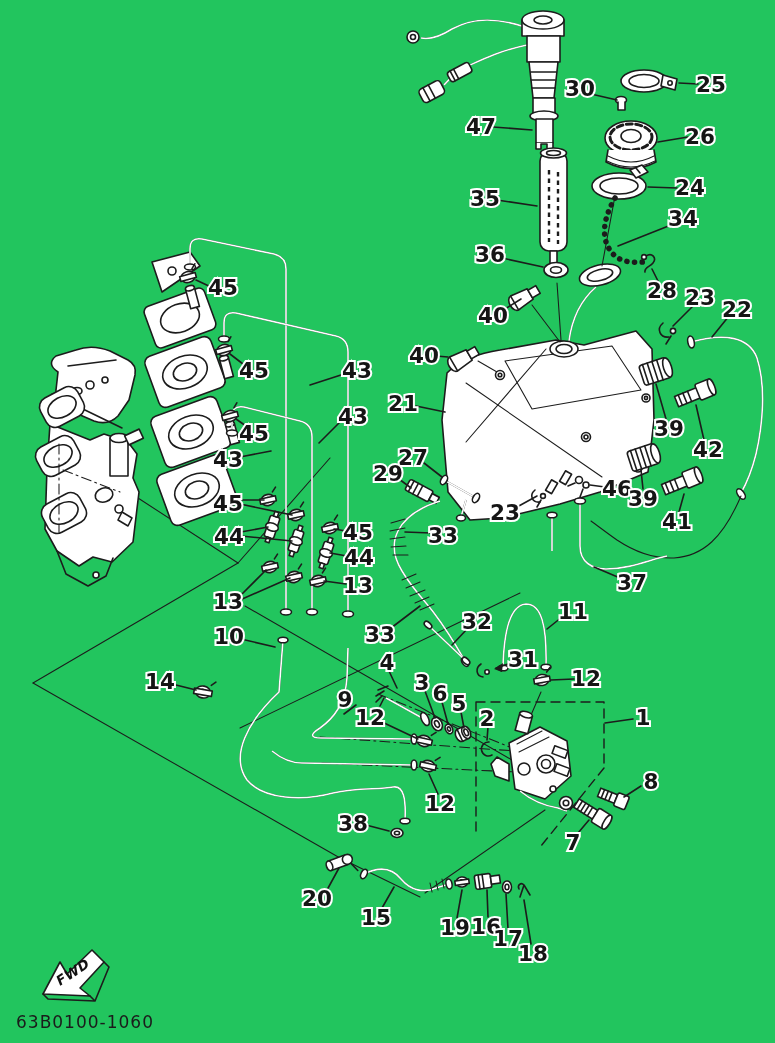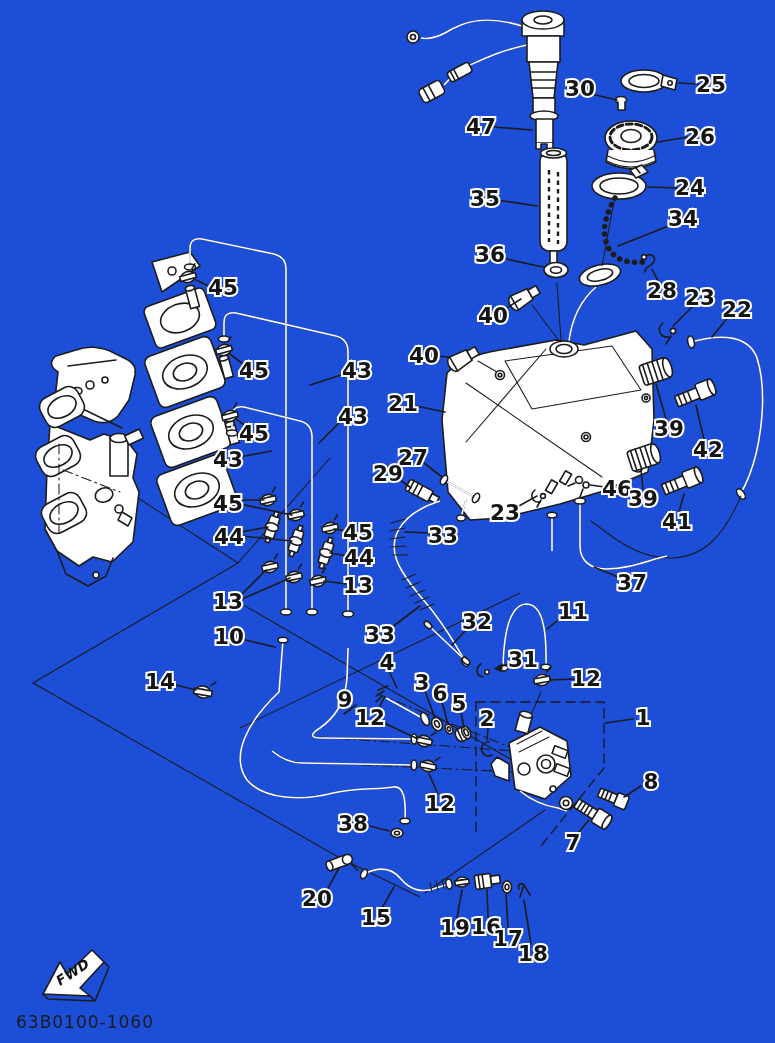--- a/index.html
+++ b/index.html
@@ -1,16 +1,16 @@
 <!DOCTYPE html>
 <html><head>
 <meta charset="utf-8">
 <style>
   html,body { margin:0; padding:0; background:#e8e8e8; }
-  .page { width:775px; height:1043px; background:#1d4ed8; position:relative; overflow:hidden;
+  .page { width:775px; height:1043px; background:#22c55e; position:relative; overflow:hidden;
           font-family:"DejaVu Sans", sans-serif; }
   svg { position:absolute; left:0; top:0; }
   
   #art path, #art rect, #art ellipse, #art circle, #art line, #art polyline {
     stroke:#1c1c1c; fill:none; stroke-width:1.6; stroke-linecap:round; stroke-linejoin:round; }
   #art .w    { fill:#ffffff; }
   #art .fill { fill:#1c1c1c; stroke:none; }
   #art .thin { stroke-width:1.05; }
   #art .dd   { stroke-width:1.05; stroke-dasharray:10 4 2 4; }
   #art .dash { stroke-width:1.4;  stroke-dasharray:9 6; }

